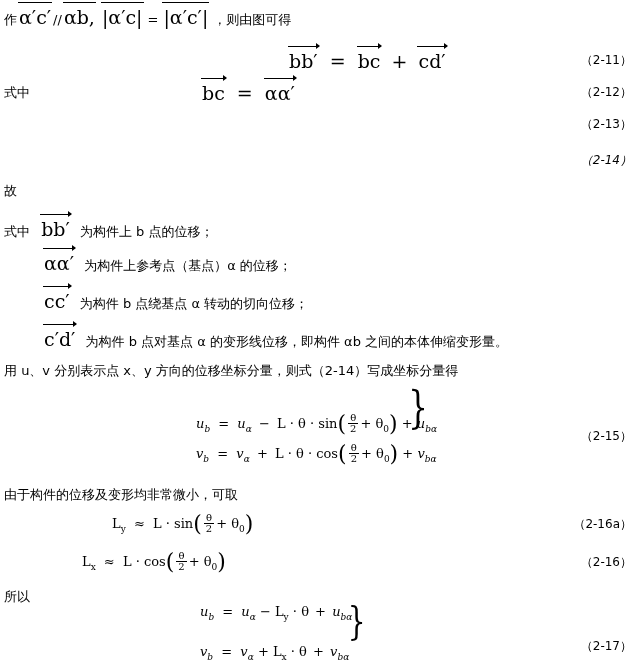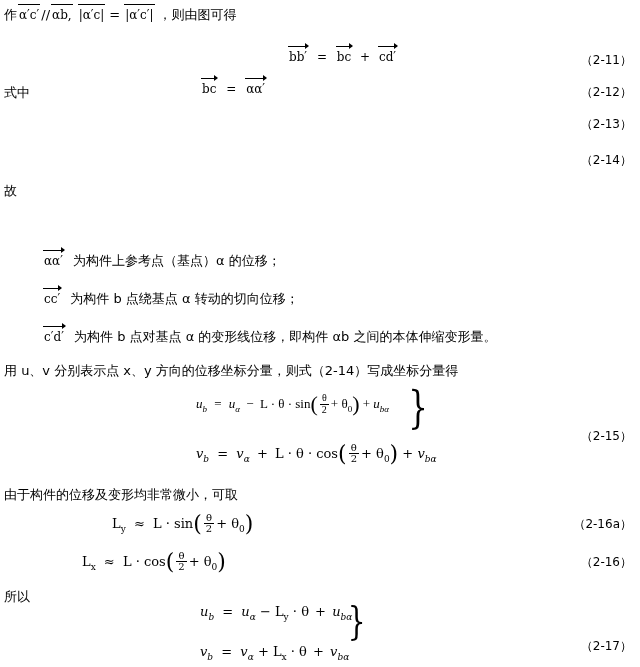--- a/index.html
+++ b/index.html
@@ -24,21 +24,21 @@
   .line {
     position: absolute;
     white-space: nowrap;
   }
   .cn {
     font-family: "DejaVu Sans", sans-serif;
     font-size: 13px;
   }
   .math {
     font-family: "DejaVu Serif", serif;
-    font-size: 12px;
+    font-size: 19px;
   }
   .eqno {
     position: absolute;
     right: 8px;
     font-family: "DejaVu Sans", sans-serif;
     font-size: 12px;
   }
   
   .vec {
     position: relative;
@@ -151,43 +151,48 @@
 
   <div class="line math" style="left:200px; top:82px;">
     <span class="vec">bc</span>
     <span style="margin:0 4px;">=</span>
     <span class="vec">αα′</span>
   </div>
   <div class="eqno" style="top:84px;">（2-12）</div>
 
   <div class="eqno" style="top:116px;">（2-13）</div>
 
-  <div class="eqno" style="top:152px;">（2-14）</div>
+  <div class="eqno" style="top:152px;font-style:italic;">（2-14）</div>
 
   <div class="line cn" style="left:4px; top:182px;">故</div>
 
+  <div class="line cn" style="left:4px; top:218px;">
+    <span>式中</span>
+    <span class="vec math" style="margin-left:6px;">bb′</span>
+    <span style="margin-left:4px;">为构件上 b 点的位移；</span>
+  </div>
 
   <div class="line cn" style="left:42px; top:252px;">
     <span class="vec math">αα′</span>
     <span style="margin-left:4px;">为构件上参考点（基点）α 的位移；</span>
   </div>
 
   <div class="line cn" style="left:42px; top:290px;">
     <span class="vec math">cc′</span>
     <span style="margin-left:4px;">为构件 b 点绕基点 α 转动的切向位移；</span>
   </div>
 
   <div class="line cn" style="left:42px; top:328px;">
     <span class="vec math">c′d′</span>
     <span style="margin-left:4px;">为构件 b 点对基点 α 的变形线位移，即构件 αb 之间的本体伸缩变形量。</span>
   </div>
 
   <div class="line cn" style="left:4px; top:362px;">用 u、v 分别表示点 x、y 方向的位移坐标分量，则式（2-14）写成坐标分量得</div>
 
-  <div class="line math" style="left:196px; top:392px; font-size:13px;font-family:Liberation Serif, serif;">
+  <div class="line math" style="left:196px; top:412px; font-size:13px;">
     <span class="ital"><span>u</span><span class="sub">b</span></span>
     <span style="margin:0 4px;">=</span>
     <span class="ital"><span>u</span><span class="sub">α</span></span>
     <span style="margin:0 3px;">−</span>
     <span>L</span>
     <span>·</span>
     <span>θ</span>
     <span>·</span>
     <span>sin</span><span class="paren-big">(</span><span class="frac"><span class="num">θ</span><span class="den">2</span></span><span>+</span>
     <span><span>θ</span><span class="sub">0</span></span><span class="paren-big">)</span>

